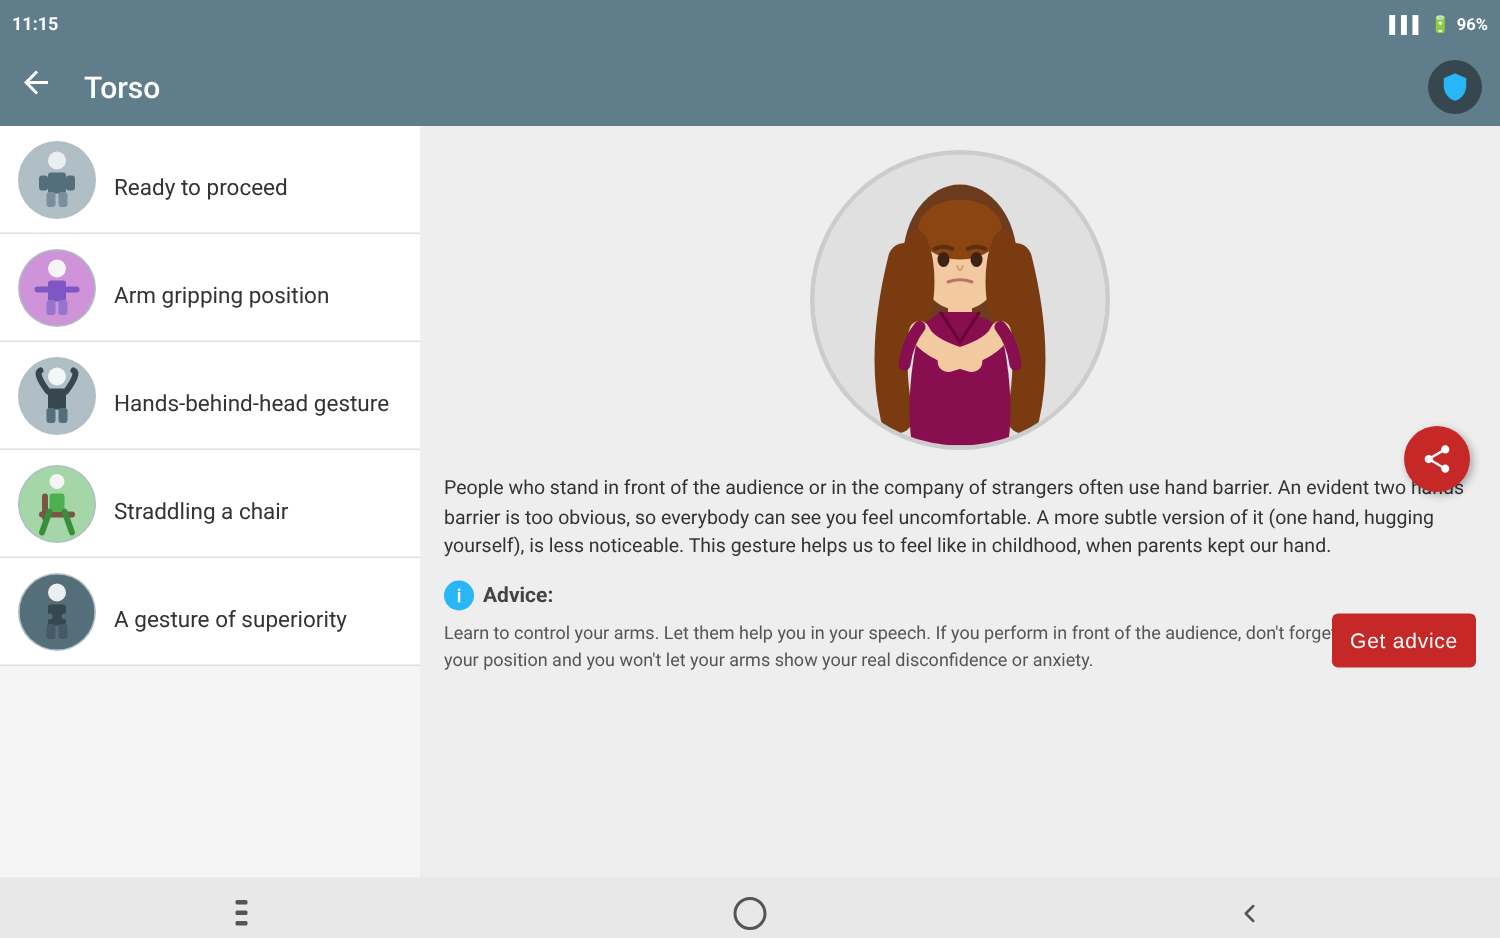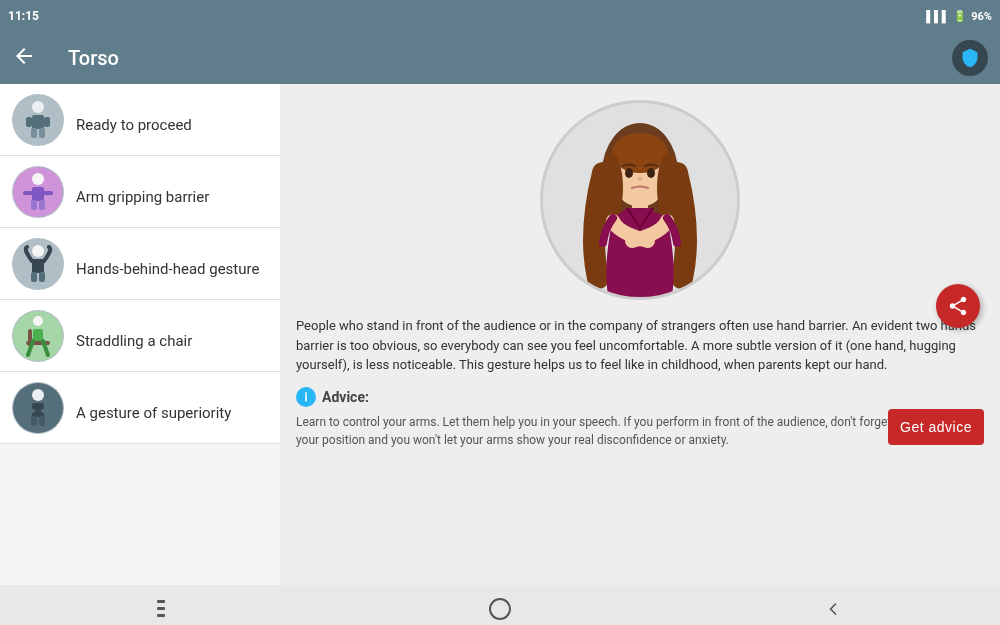--- a/index.html
+++ b/index.html
@@ -33,21 +33,21 @@
     }
 
     
     .toolbar {
       width: 100%;
       height: 52px;
       background: #607d8b;
       display: flex;
       align-items: center;
       padding: 0 12px;
-      gap: 32px;
+      gap: 20px;
     }
     .toolbar-back {
       color: white;
       font-size: 22px;
       cursor: pointer;
     }
     .toolbar-title {
       color: white;
       font-size: 20px;
       font-weight: 500;
@@ -267,21 +267,21 @@
         <svg width="50" height="50" viewBox="0 0 50 50">
           <circle cx="25" cy="25" r="25" fill="#ce93d8"></circle>
           <circle cx="25" cy="12" r="6" fill="#f5f5f5"></circle>
           <rect x="19" y="20" width="12" height="14" rx="2" fill="#7e57c2"></rect>
           <rect x="10" y="24" width="10" height="4" rx="2" fill="#7e57c2"></rect>
           <rect x="30" y="24" width="10" height="4" rx="2" fill="#7e57c2"></rect>
           <rect x="18" y="33" width="6" height="10" rx="2" fill="#9575cd"></rect>
           <rect x="26" y="33" width="6" height="10" rx="2" fill="#9575cd"></rect>
         </svg>
       </div>
-      <span class="sidebar-label">Arm gripping barrier</span>
+      <span class="sidebar-label">Arm gripping position</span>
     </div>
 
 
     <div class="sidebar-item">
       <div class="sidebar-avatar">
         <svg width="50" height="50" viewBox="0 0 50 50">
           <circle cx="25" cy="25" r="25" fill="#b0bec5"></circle>
           <circle cx="25" cy="12" r="6" fill="#f5f5f5"></circle>
           <rect x="19" y="20" width="12" height="14" rx="2" fill="#37474f"></rect>
 

